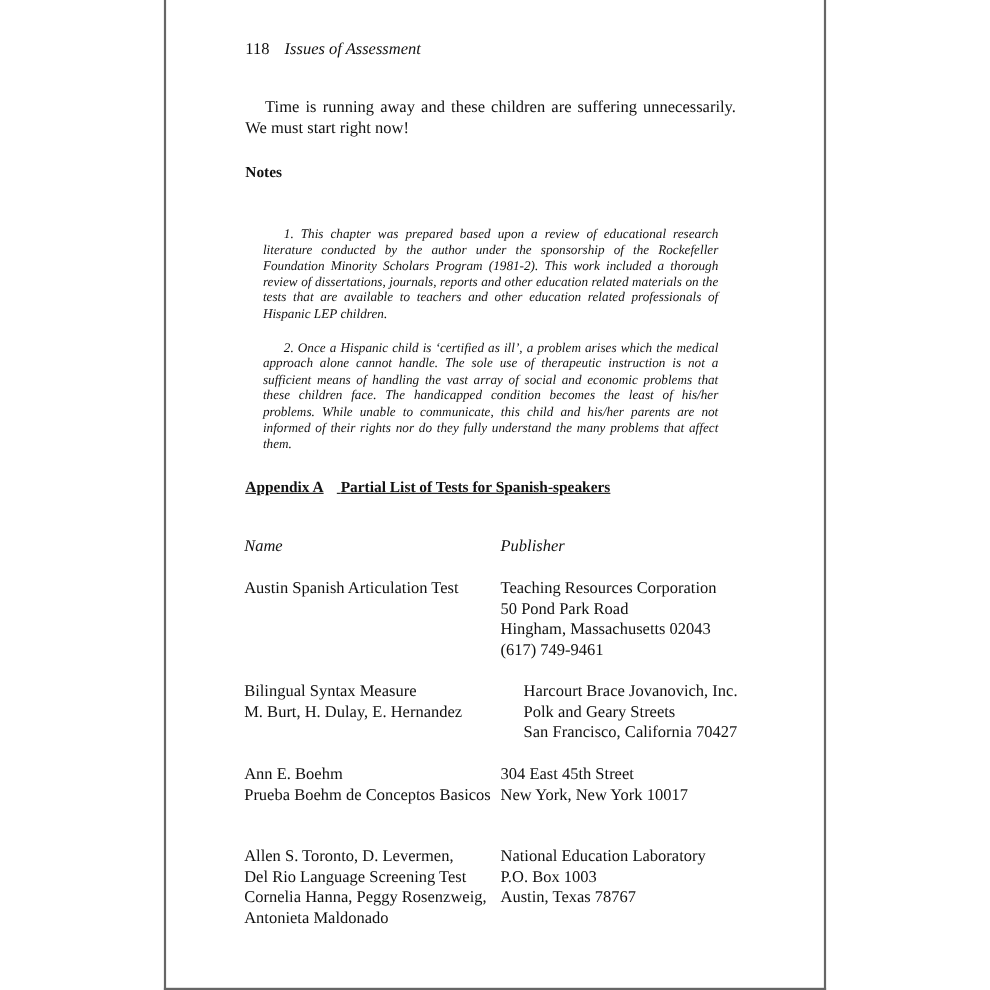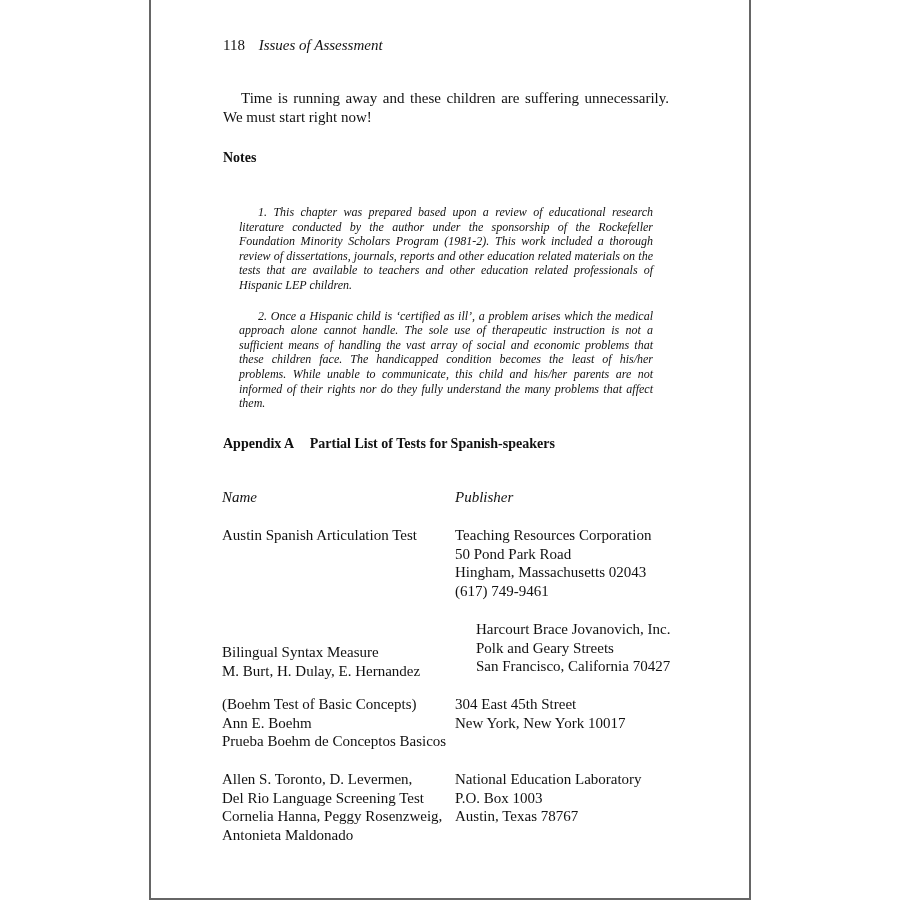--- a/index.html
+++ b/index.html
@@ -11,21 +11,21 @@
   .abs { position: absolute; white-space: nowrap; }
   .running-head { left: 223px; top: 37px; font-size: 15px; }
   .running-head .pg { margin-right: 10px; }
   .running-head .ttl { font-style: italic; }
   .body-text { left: 223px; top: 76px; width: 446px; font-size: 15px; line-height: 19px; white-space: normal; }
   .body-text .l1 { display: block; padding-left: 18px; text-align-last: justify; text-align: justify; margin-top: 13px; }
   .body-text .l2 { display: block; }
   .notes-heading { left: 223px; top: 150px; font-size: 14px; font-weight: bold; }
   .notes { left: 223px; top: 189px; width: 446px; font-size: 12px; line-height: 14.6px; white-space: normal; text-align: justify; }
   .notes p { margin: 16px; text-indent: 19px; font-style: italic; }
-  .appendix-heading { left: 223px; top: 436px; font-size: 14px; font-weight: bold; }
+  .appendix-heading { left: 223px; top: 436px; font-size: 14px; font-weight: bold; text-decoration: underline; }
   .appendix-heading .lab { margin-right: 12px; }
   .col-head { top: 489px; font-size: 15px; font-style: italic; }
   .col-name { left: 222px; }
   .col-pub { left: 455px; }
   .entry { position: absolute; font-size: 15px; line-height: 18.7px; }
   .entry .line { display: block; white-space: nowrap; }
 </style>
 </head>
 <body>
 
@@ -59,31 +59,30 @@
 <div id="entries">
     <div class="entry" style="top: 526px; left: 222px;">
       <span class="line">Austin Spanish Articulation Test</span>
     </div>
     <div class="entry" style="top: 526px; left: 455px;">
       <span class="line">Teaching Resources Corporation</span>
       <span class="line">50 Pond Park Road</span>
       <span class="line">Hingham, Massachusetts 02043</span>
       <span class="line">(617) 749-9461</span>
     </div>
-    <div class="entry" style="top: 620px; left: 222px; margin-top: 23px;">
+    <div class="entry" style="top: 620px; left: 222px;">
       <span class="line">Bilingual Syntax Measure</span>
       <span class="line">M. Burt, H. Dulay, E. Hernandez</span>
     </div>
     <div class="entry" style="top: 620px; left: 440px; margin-left: 36px;">
       <span class="line">Harcourt Brace Jovanovich, Inc.</span>
       <span class="line">Polk and Geary Streets</span>
       <span class="line">San Francisco, California 70427</span>
     </div>
     <div class="entry" style="top: 695px; left: 222px;">
-      <span class="line">(Boehm Test of Basic Concepts)</span>
       <span class="line">Ann E. Boehm</span>
       <span class="line">Prueba Boehm de Conceptos Basicos</span>
     </div>
     <div class="entry" style="top: 695px; left: 455px;">
       <span class="line">304 East 45th Street</span>
       <span class="line">New York, New York 10017</span>
     </div>
     <div class="entry" style="top: 770px; left: 222px;">
       <span class="line">Allen S. Toronto, D. Levermen,</span>
       <span class="line">Del Rio Language Screening Test</span>

